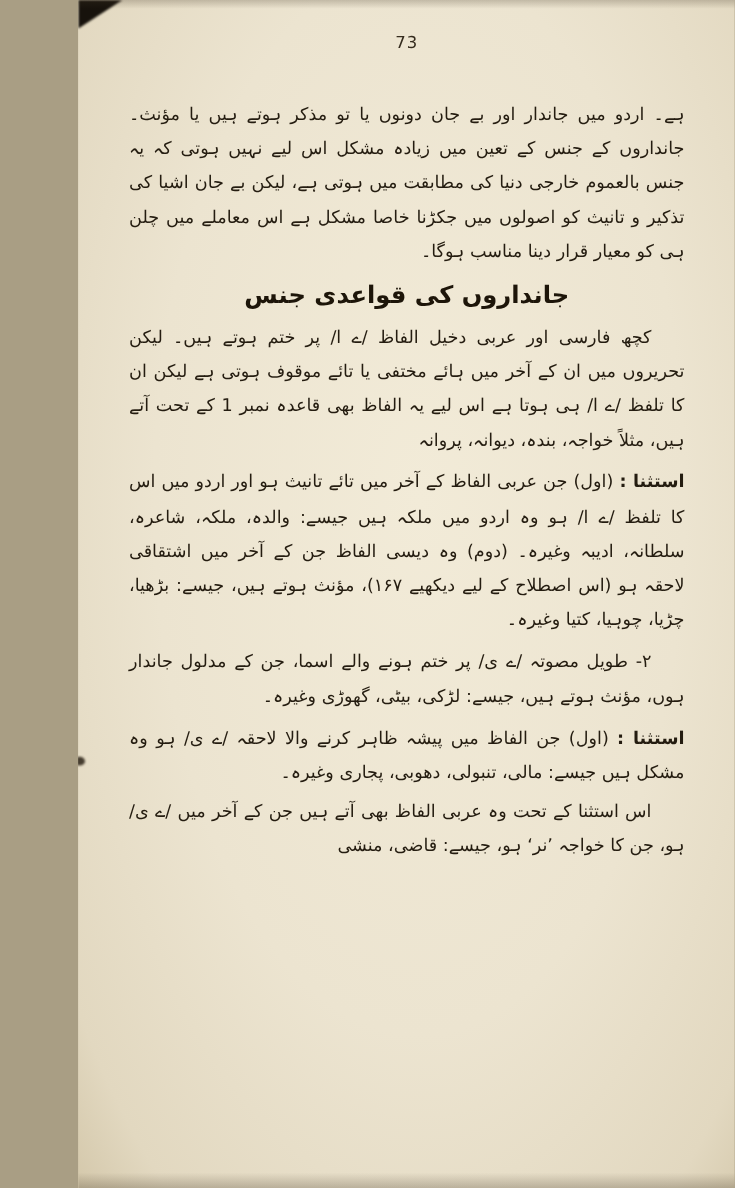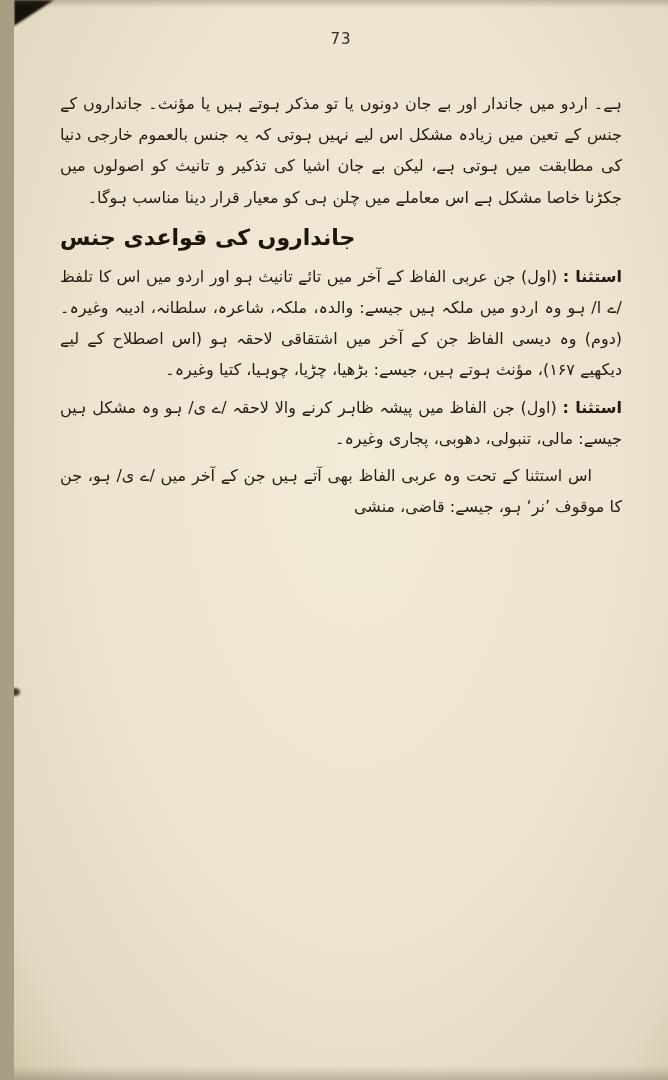--- a/index.html
+++ b/index.html
@@ -2,21 +2,21 @@
 <html lang="ur" dir="rtl"><head>
 <meta charset="utf-8">
 <style>
   html,body{margin:0;padding:0;}
   body{
     width:668px;height:1080px;overflow:hidden;
     background:#a99e84;
     font-family:"DejaVu Sans",sans-serif;
   }
   .scan{
-    position:relative;width:654px;height:1080px;overflow:hidden;
+    position:relative;width:597px;height:1080px;overflow:hidden;
     background:
       radial-gradient(ellipse at 52% 42%, #f2ebd8 0%, #ece4d0 55%, #e2d8c0 88%, #d4c8ab 100%);
     color:#241c10;
     text-decoration:underline;
   }
   
   .corner-tl{
     position:absolute;top:0;left:0;width:0;height:0;
     border-top:26px solid #17120c;
     border-right:40px solid transparent;
@@ -42,21 +42,21 @@
   .text{
     position:absolute;top:60px;right:46px;left:46px;
     direction:rtl;text-align:justify;
     font-size:16px;line-height:1.95;color:#241c10;margin-top:28px;
   }
   .para{margin:0 0 5px 0;}
   .indent{text-indent:30px;}
   .heading{
     margin:10px 0 6px 0;
     font-size:22px;font-weight:bold;color:#1d1509;
-    text-align:left;line-height:1.4;
+    text-align:center;line-height:1.4;
     font-family:"DejaVu Sans",sans-serif;
   }
   .exc-label{font-weight:bold;letter-spacing:.5px;}
   .rule{margin-top:7px;}
 </style>
 </head>
 <body>
 
 <div class="scan">
   <div class="corner-tl"></div>
@@ -67,31 +67,33 @@
   <div class="page-number">73</div>
 
   <div class="text">
 
     <p class="para">ہے۔ اردو میں جاندار اور بے جان دونوں یا تو مذکر ہوتے ہیں یا مؤنث۔ جانداروں کے جنس کے تعین میں زیادہ مشکل اس لیے نہیں ہوتی کہ یہ جنس بالعموم خارجی دنیا کی مطابقت میں ہوتی ہے، لیکن بے جان اشیا کی تذکیر و تانیث کو اصولوں میں جکڑنا خاصا مشکل ہے اس معاملے میں چلن ہی کو معیار قرار دینا مناسب ہوگا۔</p>
 
     <h2 class="heading">جانداروں کی قواعدی جنس</h2>
 
 
 
+    <p class="para indent">کچھ فارسی اور عربی دخیل الفاظ /ے ا/ پر ختم ہوتے ہیں۔ لیکن تحریروں میں ان کے آخر میں ہائے مختفی یا تائے موقوف ہوتی ہے لیکن ان کا تلفظ /ے ا/ ہی ہوتا ہے اس لیے یہ الفاظ بھی قاعدہ نمبر 1 کے تحت آتے ہیں، مثلاً خواجہ، بندہ، دیوانہ، پروانہ</p>
 
     <p class="para rule">
       <strong class="exc-label">استثنا :</strong>
       <span>(اول) جن عربی الفاظ کے آخر میں تائے تانیث ہو اور اردو میں اس کا تلفظ /ے ا/ ہو وہ اردو میں ملکہ ہیں جیسے: والدہ، ملکہ، شاعرہ، سلطانہ، ادیبہ وغیرہ۔</span>
       <span>(دوم) وہ دیسی الفاظ جن کے آخر میں اشتقاقی لاحقہ ہو (اس اصطلاح کے لیے دیکھیے ۱۶۷)، مؤنث ہوتے ہیں، جیسے: بڑھیا، چڑیا، چوہیا، کتیا وغیرہ۔</span>
     </p>
 
+    <p class="para indent rule">۲- طویل مصوتہ /ے ی/ پر ختم ہونے والے اسما، جن کے مدلول جاندار ہوں، مؤنث ہوتے ہیں، جیسے: لڑکی، بیٹی، گھوڑی وغیرہ۔</p>
 
     <p class="para rule">
       <strong class="exc-label">استثنا :</strong>
       <span>(اول) جن الفاظ میں پیشہ ظاہر کرنے والا لاحقہ /ے ی/ ہو وہ مشکل ہیں جیسے: مالی، تنبولی، دھوبی، پجاری وغیرہ۔</span>
     </p>
 
-    <p class="para indent">اس استثنا کے تحت وہ عربی الفاظ بھی آتے ہیں جن کے آخر میں /ے ی/ ہو، جن کا موقوف ’نر‘ ہو، جیسے: قاضی، منشی</p>
+    <p class="para indent">اس استثنا کے تحت وہ عربی الفاظ بھی آتے ہیں جن کے آخر میں /ے ی/ ہو، جن کا خواجہ ’نر‘ ہو، جیسے: قاضی، منشی</p>
 
 
 
   </div>
 </div>
 
 </body></html>

